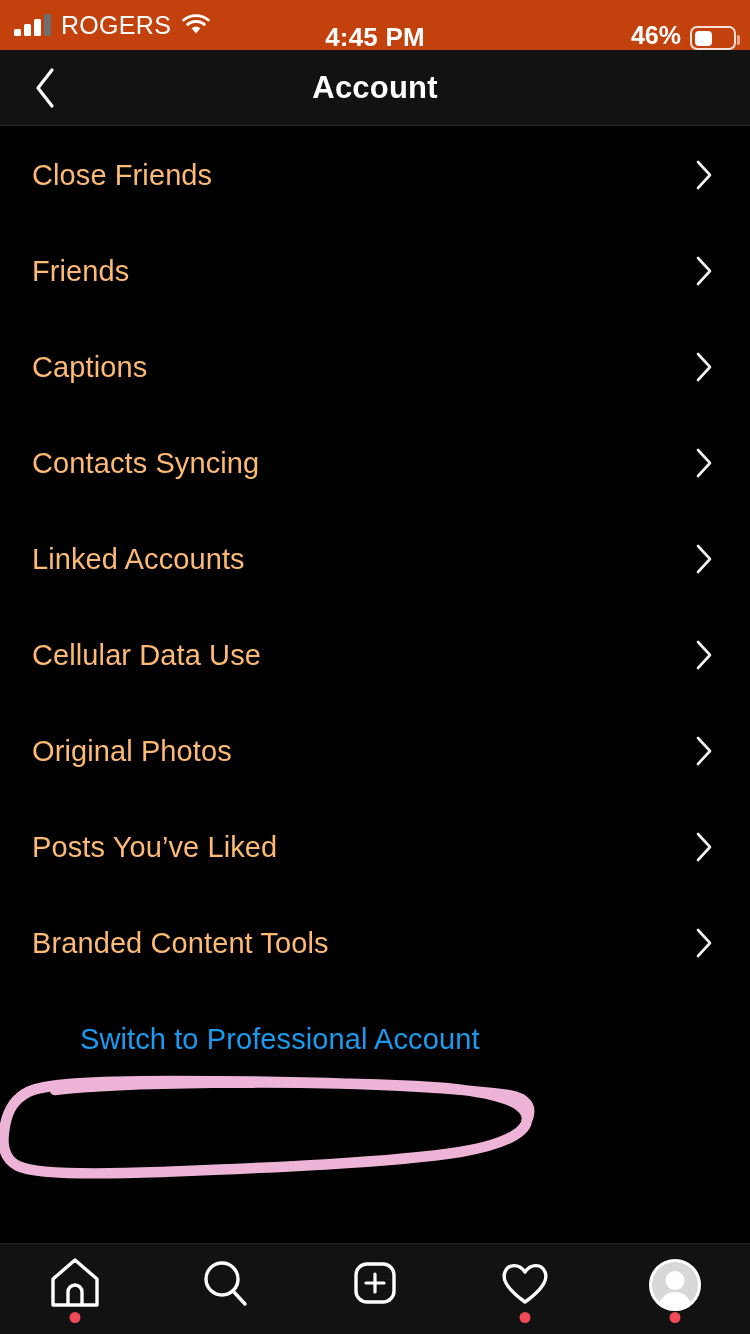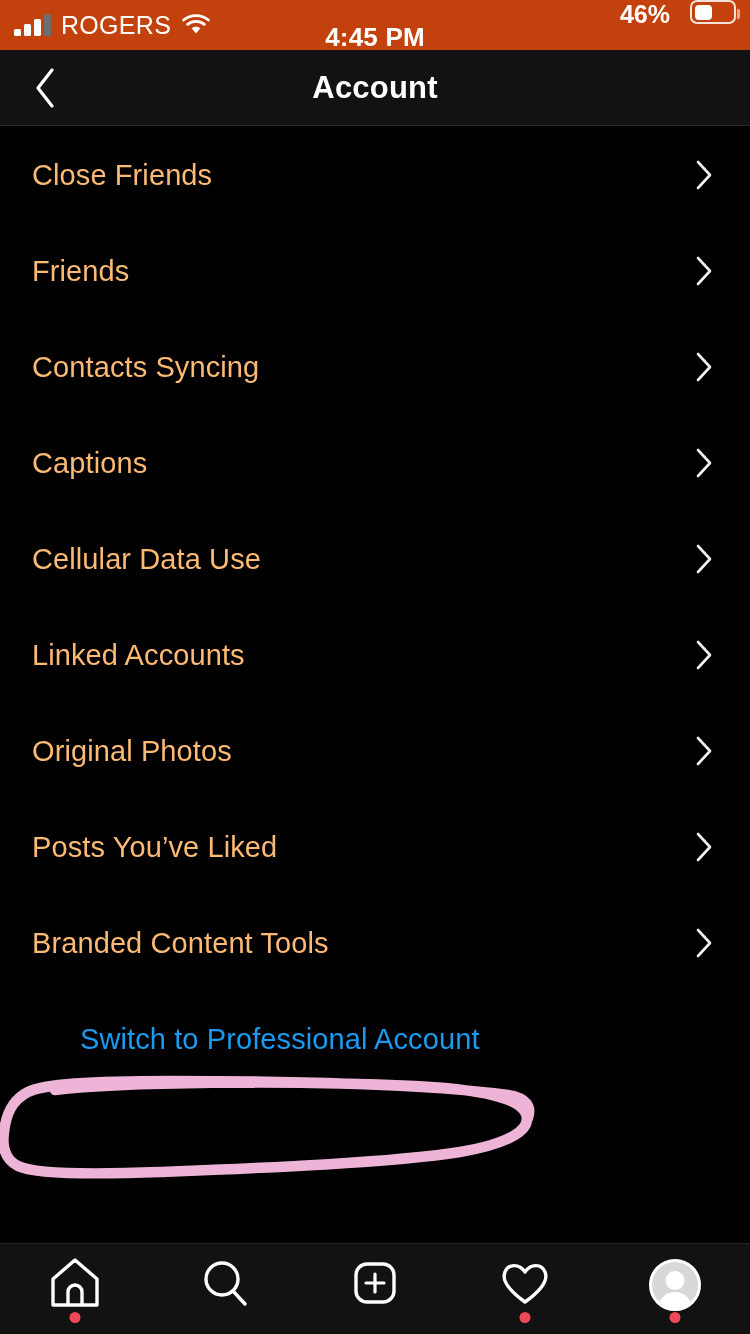--- a/index.html
+++ b/index.html
@@ -69,22 +69,22 @@
     justify-content: center;
     font-size: 26px;
     font-weight: bold;
     letter-spacing: 0.2px;
   }
   #status-right {
     position: absolute;
     right: 14px; top: 0;
     height: 50px;
     display: flex;
-    align-items: flex-start;
-    gap: 20px;
+    align-items: flex-end;
+    gap: 9px;
   }
   #battery-pct { font-size: 25px; font-weight: bold; }
   #battery {
     position: relative;
     width: 46px; height: 24px;
     border: 2.5px solid rgba(255,255,255,0.85);
     border-radius: 7px;
     box-sizing: border-box;
   }
   #battery-fill {
@@ -313,48 +313,48 @@
     <div class="list-row">
       <span class="row-label">Friends</span>
       <span class="row-chevron">
         <svg width="20" height="32" viewBox="0 0 20 32">
             <path d="M4 3 L16 16 L4 29" stroke="#f2f2f2" stroke-width="2.6" fill="none" stroke-linecap="round" stroke-linejoin="round"></path>
           </svg>
       </span>
     </div>
 
     <div class="list-row">
+      <span class="row-label">Captions</span>
+      <span class="row-chevron">
+        <svg width="20" height="32" viewBox="0 0 20 32">
+            <path d="M4 3 L16 16 L4 29" stroke="#f2f2f2" stroke-width="2.6" fill="none" stroke-linecap="round" stroke-linejoin="round"></path>
+          </svg>
+      </span>
+    </div>
+
+    <div class="list-row">
       <span class="row-label">Contacts Syncing</span>
       <span class="row-chevron">
         <svg width="20" height="32" viewBox="0 0 20 32">
             <path d="M4 3 L16 16 L4 29" stroke="#f2f2f2" stroke-width="2.6" fill="none" stroke-linecap="round" stroke-linejoin="round"></path>
           </svg>
       </span>
     </div>
 
     <div class="list-row">
-      <span class="row-label">Captions</span>
+      <span class="row-label">Linked Accounts</span>
       <span class="row-chevron">
         <svg width="20" height="32" viewBox="0 0 20 32">
             <path d="M4 3 L16 16 L4 29" stroke="#f2f2f2" stroke-width="2.6" fill="none" stroke-linecap="round" stroke-linejoin="round"></path>
           </svg>
       </span>
     </div>
 
     <div class="list-row">
       <span class="row-label">Cellular Data Use</span>
-      <span class="row-chevron">
-        <svg width="20" height="32" viewBox="0 0 20 32">
-            <path d="M4 3 L16 16 L4 29" stroke="#f2f2f2" stroke-width="2.6" fill="none" stroke-linecap="round" stroke-linejoin="round"></path>
-          </svg>
-      </span>
-    </div>
-
-    <div class="list-row">
-      <span class="row-label">Linked Accounts</span>
       <span class="row-chevron">
         <svg width="20" height="32" viewBox="0 0 20 32">
             <path d="M4 3 L16 16 L4 29" stroke="#f2f2f2" stroke-width="2.6" fill="none" stroke-linecap="round" stroke-linejoin="round"></path>
           </svg>
       </span>
     </div>
 
     <div class="list-row">
       <span class="row-label">Original Photos</span>
       <span class="row-chevron">

